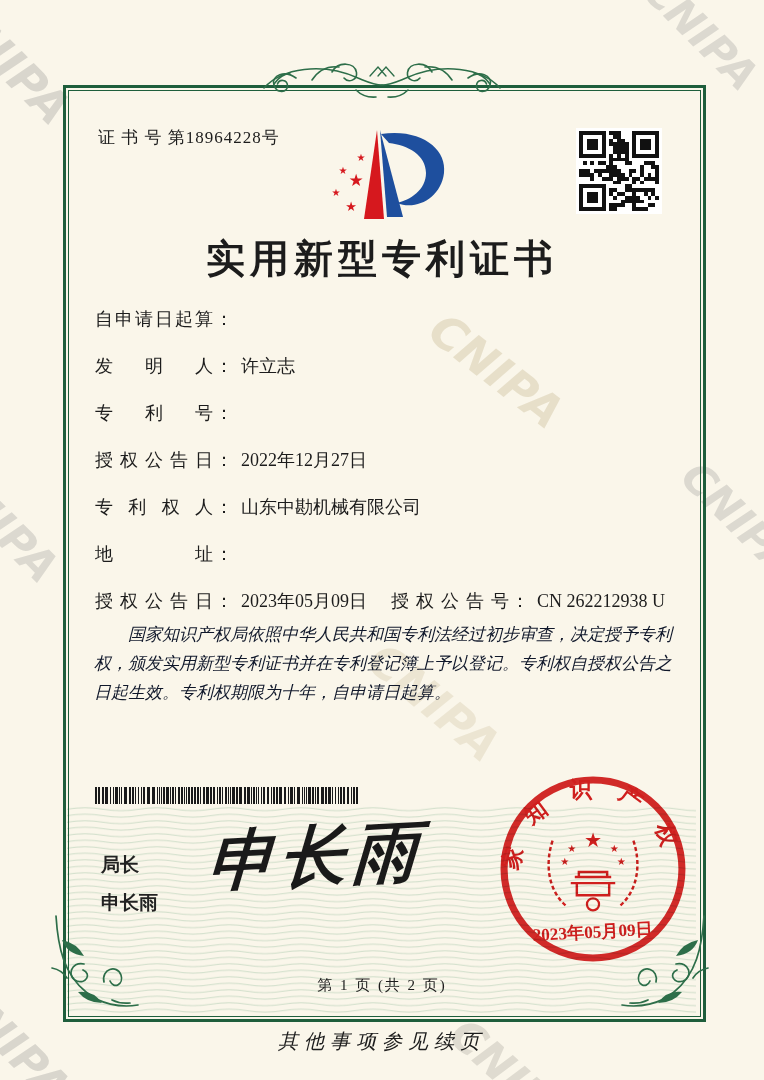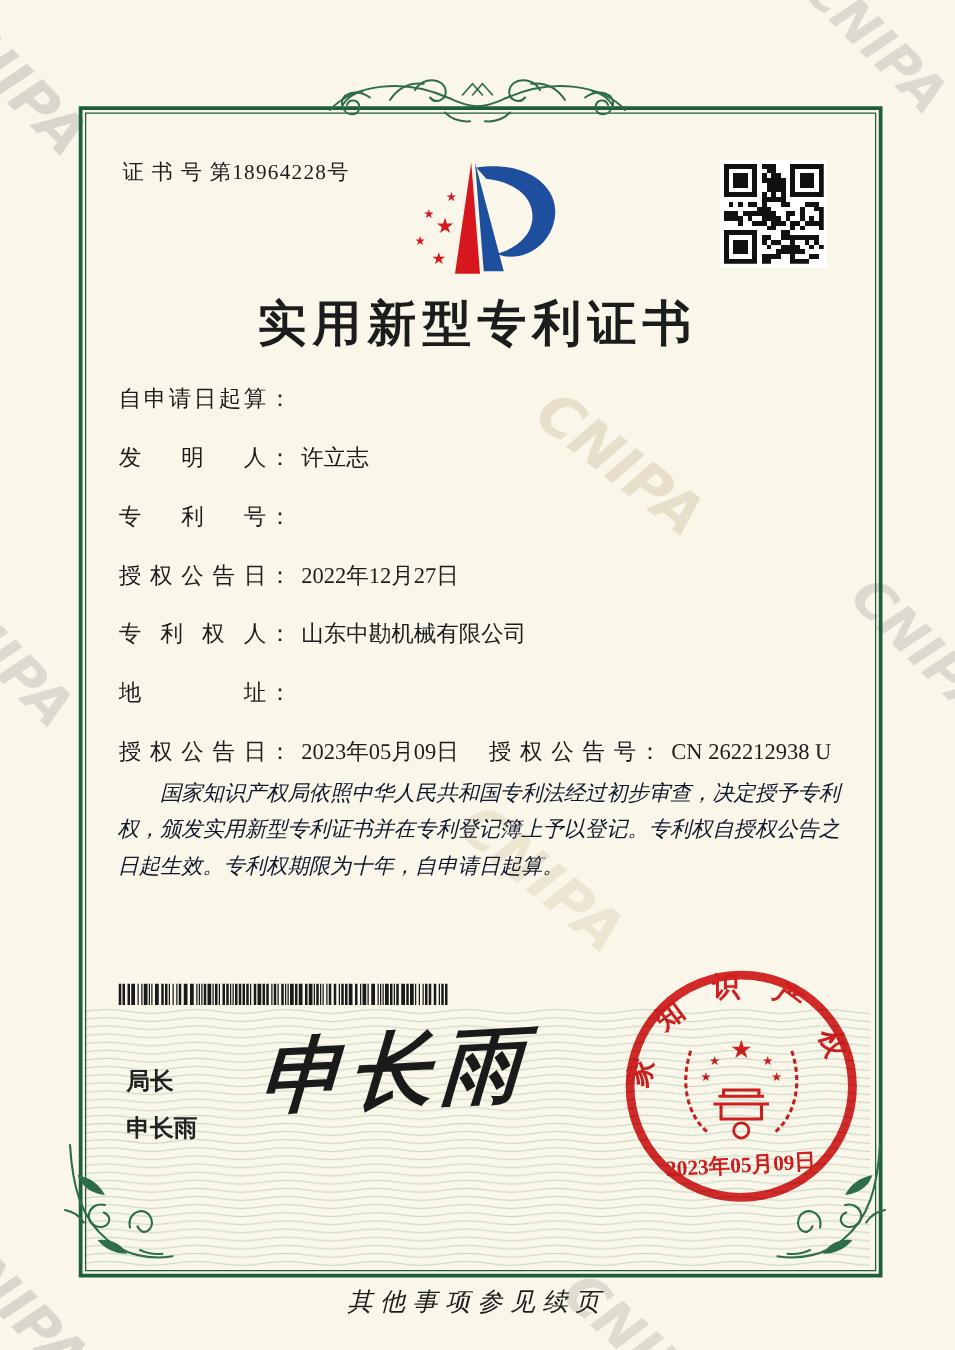--- a/index.html
+++ b/index.html
@@ -531,15 +531,16 @@
       <text x="66" y="90" font-size="10" text-anchor="middle" stroke="none" font-family="'DejaVu Sans',sans-serif">★</text>
       <text x="122" y="90" font-size="10" text-anchor="middle" stroke="none" font-family="'DejaVu Sans',sans-serif">★</text>
       <path d="M76,102 h36 M72,108 h44 M80,102 v-5 h28 v5 M78,108 v12 h32 v-12" fill="none" stroke-width="2.4"></path>
       <circle cx="94" cy="129" r="6" fill="none" stroke-width="2.2"></circle>
       <path d="M54,66 C46,90 50,116 68,131" fill="none" stroke-width="2.4" stroke-dasharray="4,2.5"></path>
       <path d="M134,66 C142,90 138,116 120,131" fill="none" stroke-width="2.4" stroke-dasharray="4,2.5"></path>
     </g>
     <text x="94" y="162" font-size="17" font-weight="bold" fill="#d42020" text-anchor="middle" font-family="'Liberation Serif',serif" transform="rotate(-3 94 162)">2023年05月09日</text>
   </svg>
 
+  <div class="page-info">第 1 页 (共 2 页)</div>
   <div class="continuation">其他事项参见续页</div>
 
 </div>
 
 </body></html>

